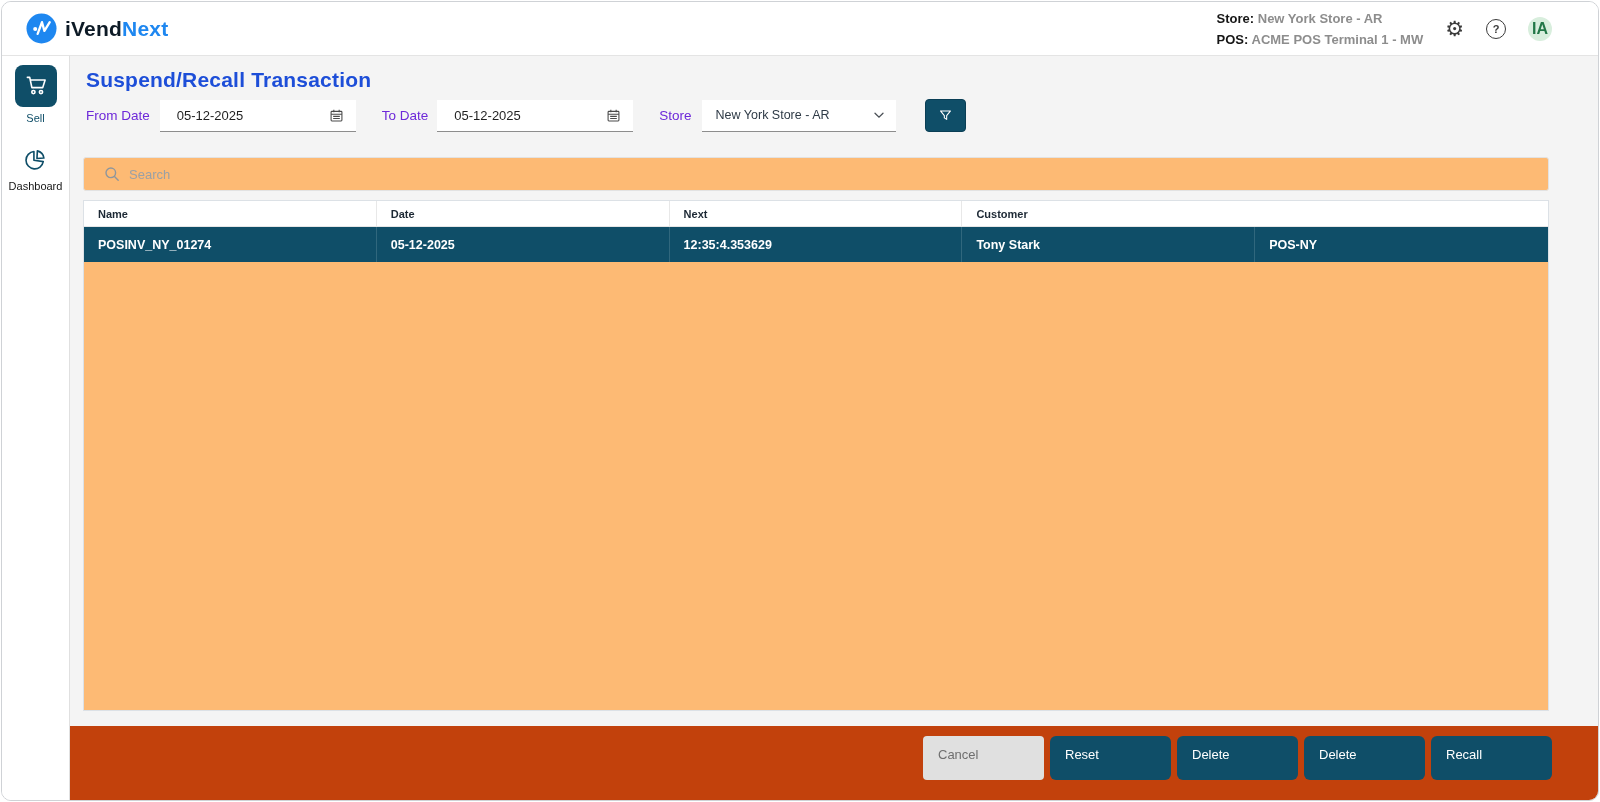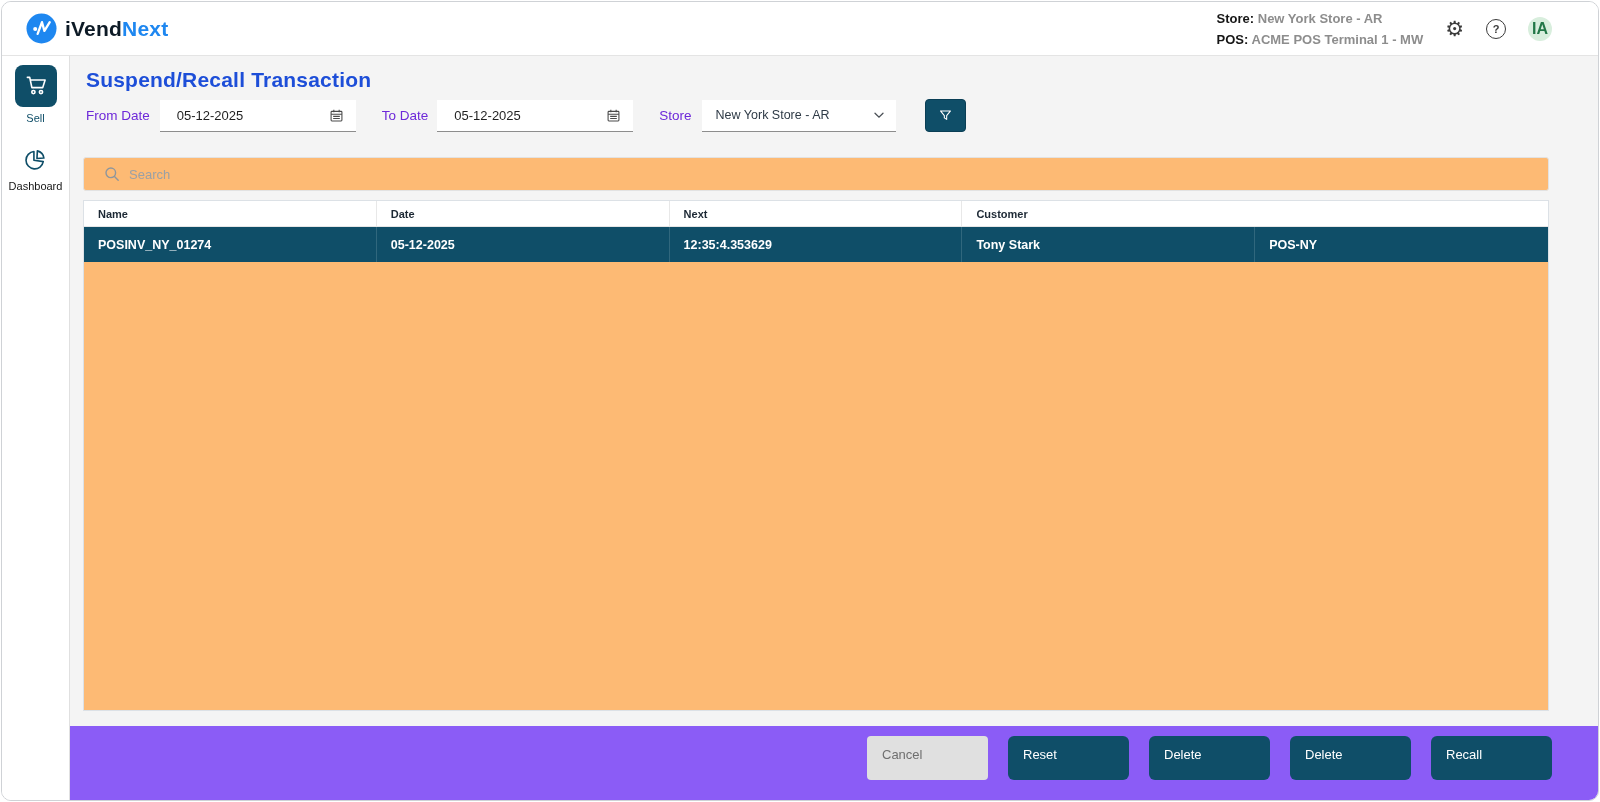--- a/index.html
+++ b/index.html
@@ -55,21 +55,21 @@
   
   .table-panel{margin-top:9px; flex:1; min-height:0; border:1px solid #dce1e6; background:#fdba74; display:flex; flex-direction:column;}
   .t-head{height:26px; min-height:26px; background:#fff; display:flex; border-bottom:1px solid #e6e6e6;}
   .t-hcell{width:20%; display:flex; align-items:center; padding-left:14px; font-size:11px; font-weight:bold; color:#1c2834; border-right:1px solid #e8e8e8;}
   .t-hcell:last-child{border-right:none;}
   .t-row{height:21px; min-height:35px; background:var(--teal); display:flex; cursor:pointer;}
   .t-cell{width:20%; display:flex; align-items:center; padding-left:14px; font-size:12.5px; font-weight:bold; color:#fff; border-right:1px solid rgba(255,255,255,.14);}
   .t-cell:last-child{border-right:none;}
 
   
-  .footer{height:74px; min-height:74px; background:#8b5cf6; display:flex; justify-content:flex-end; align-items:flex-start; padding:10px 46px 0 0; gap:20px;}
+  .footer{height:74px; min-height:74px; background:#c2410c; display:flex; justify-content:flex-end; align-items:flex-start; padding:10px 46px 0 0; gap:6px;}
   .btn{width:121px; height:44px; border-radius:4px; border:none; display:flex; padding:11px 0 0 15px; font-size:13px; font-family:inherit; cursor:pointer; text-align:left;}
   .btn.primary{background:var(--teal); color:#fff;border-radius:6px;}
   .btn.secondary{background:var(--cancel_bg); color:var(--cancel_text);}
 </style>
 </head>
 <body>
 
 <div class="app">
 
   <div class="header">

